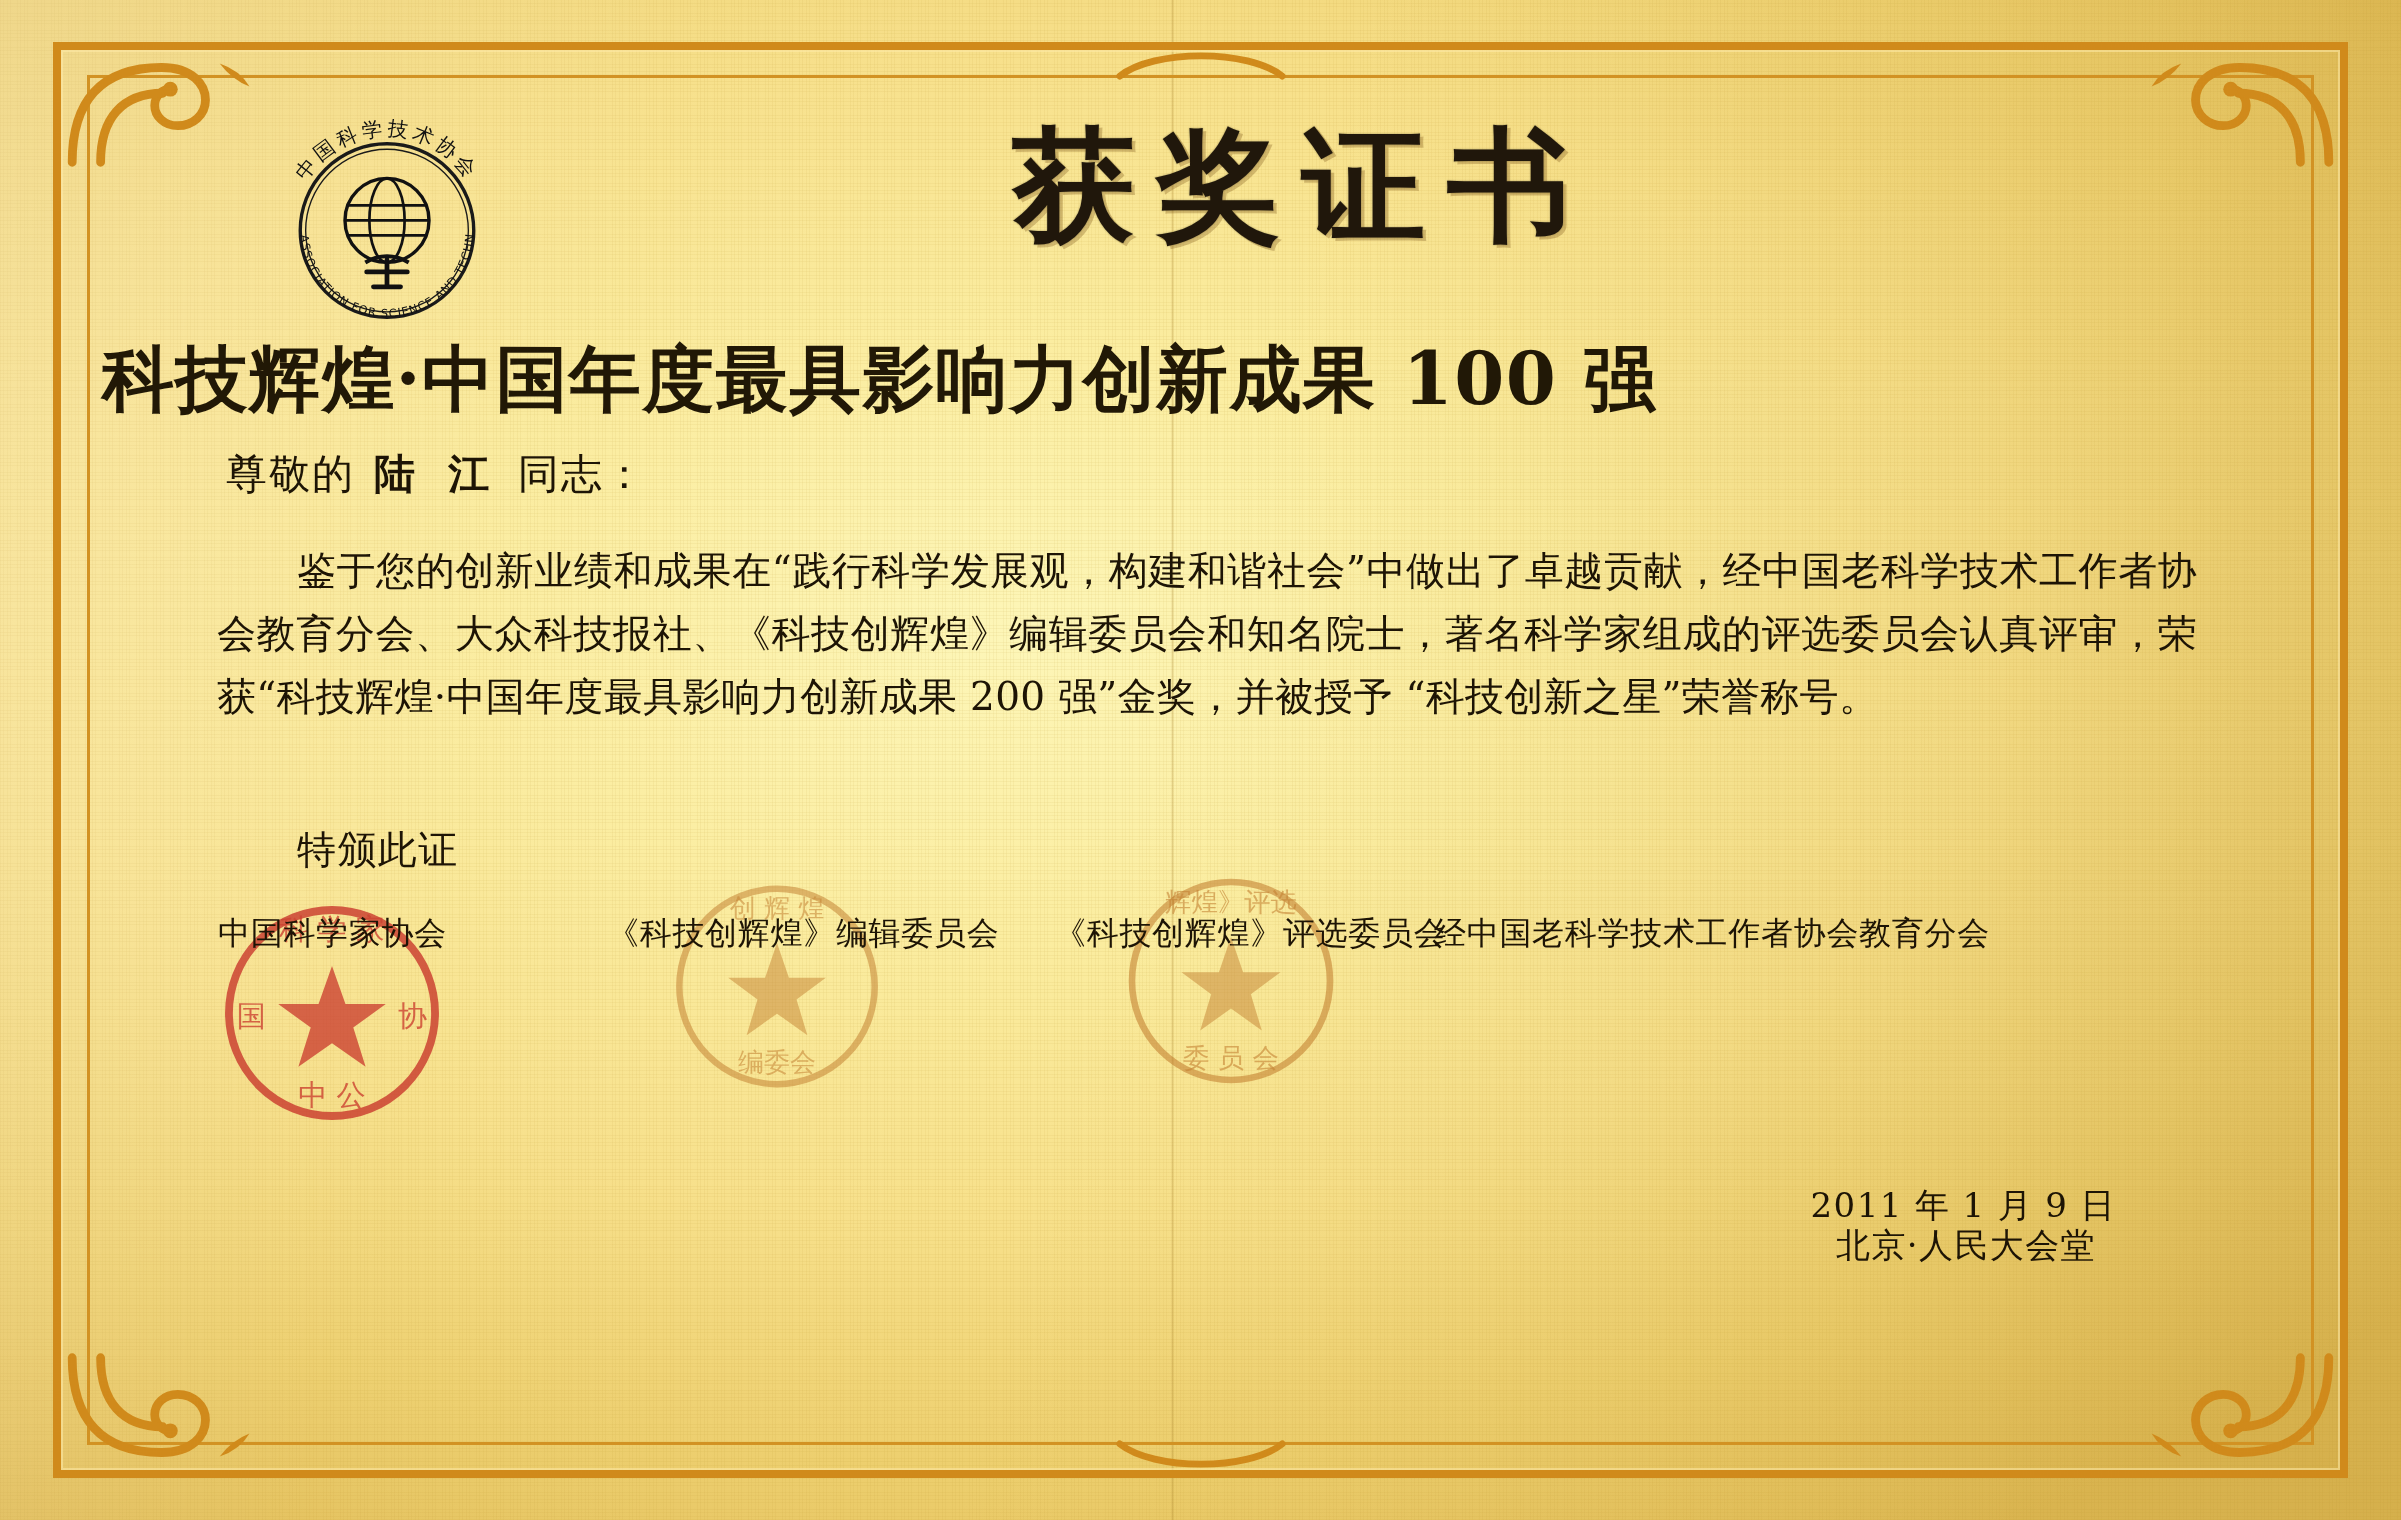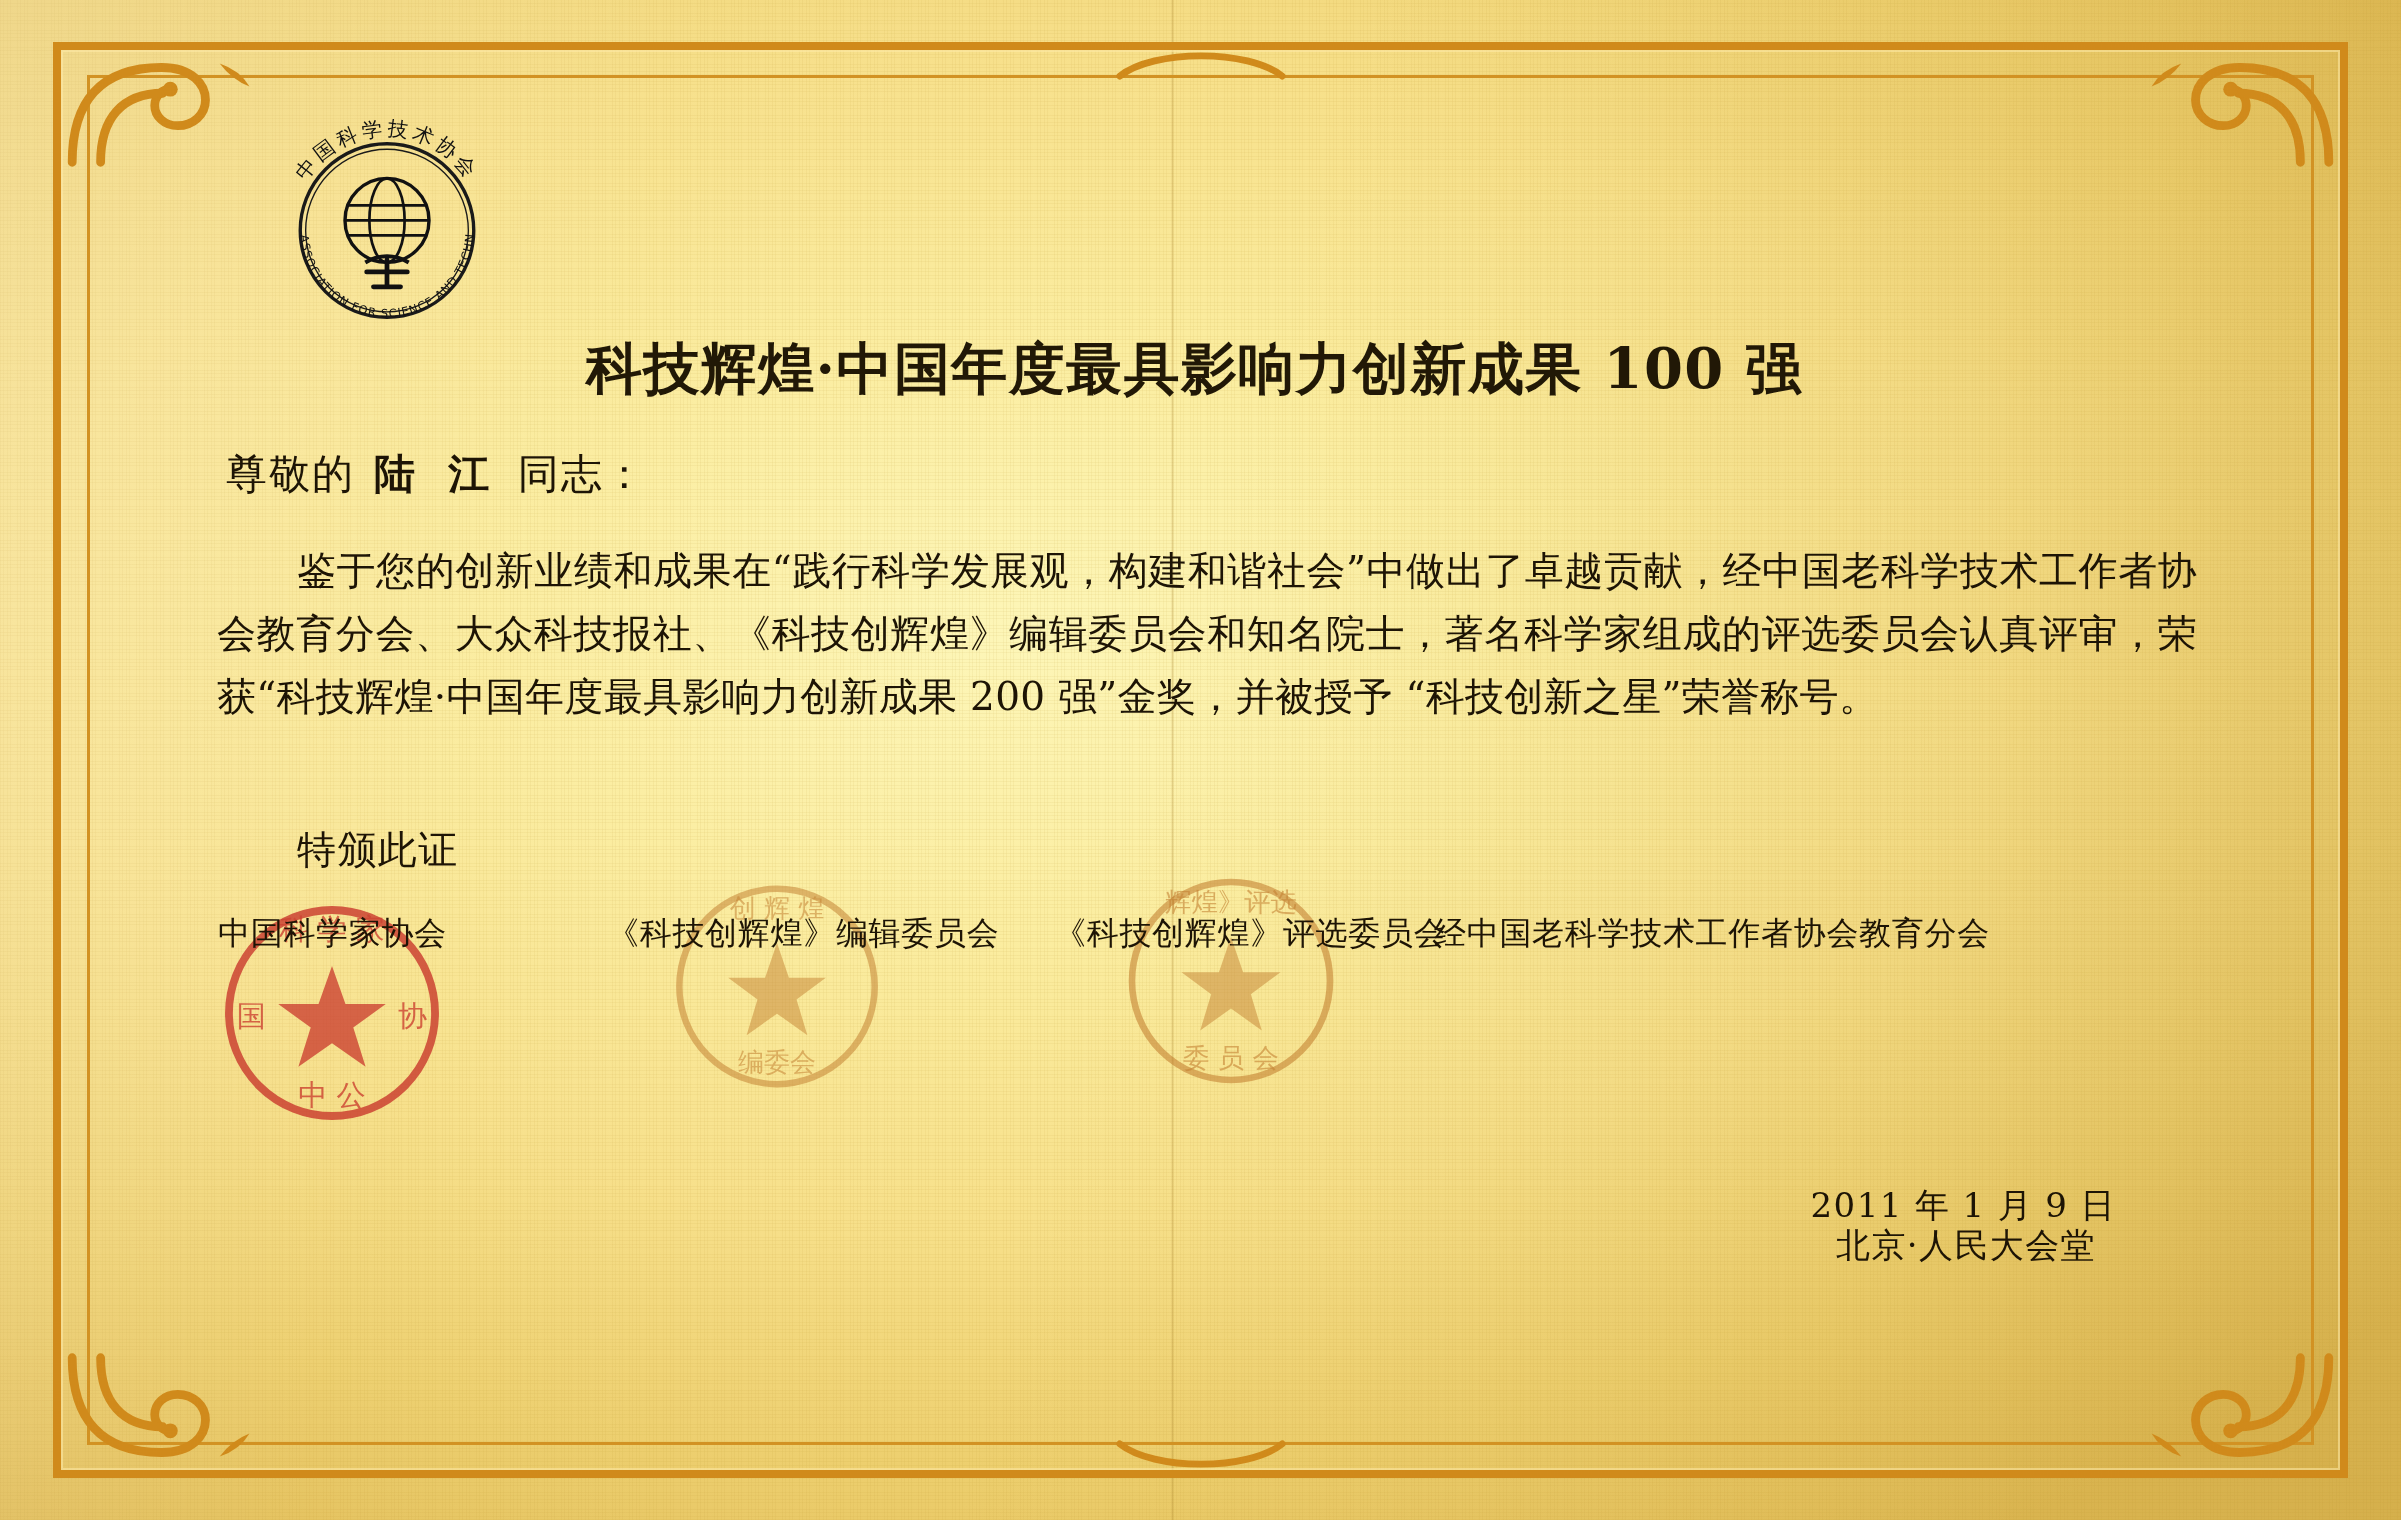--- a/index.html
+++ b/index.html
@@ -118,24 +118,23 @@
     line-height: 1.15;
     white-space: nowrap;
   }
 
   
   .award-line {
     position: absolute;
     left: 0;
     right: 12px;
     top: 244px;
-    text-align: center;
     font-family: "DejaVu Serif", "Liberation Serif", serif;
     font-weight: bold;
-    font-size: 56px;
+    font-size: 72px;
     color: #211806;
     letter-spacing: 1.4px;
     white-space: nowrap;
   }
 
   
   .salutation {
     position: absolute;
     left: 124px;
     top: 359px;
@@ -315,20 +314,21 @@
 
         <circle cx="180" cy="170" r="62" fill="none" stroke="#111" stroke-width="5"></circle>
         <ellipse cx="180" cy="170" rx="26" ry="62" fill="none" stroke="#111" stroke-width="4"></ellipse>
         <path d="M122 148 H238 M122 192 H238 M118 170 H242" stroke="#111" stroke-width="4" fill="none"></path>
 
         <path d="M180 228 V268 M150 246 H210 M160 268 H200" stroke="#111" stroke-width="7" stroke-linecap="round" fill="none"></path>
         <path d="M148 232 q32 -18 64 0" stroke="#111" stroke-width="6" fill="none"></path>
       </svg>
     </div>
 
+    <div class="main-title">获奖证书</div>
 
     <div class="award-line">科技辉煌·中国年度最具影响力创新成果 100 强</div>
 
     <div class="salutation">
       <span>尊敬的</span><span class="name">陆 江</span><span>同志：</span>
     </div>
 
     <div class="body-text">鉴于您的创新业绩和成果在“践行科学发展观，构建和谐社会”中做出了卓越贡献，经中国老科学技术工作者协会教育分会、大众科技报社、《科技创辉煌》编辑委员会和知名院士，著名科学家组成的评选委员会认真评审，荣获“科技辉煌·中国年度最具影响力创新成果 200 强”金奖，并被授予 “科技创新之星”荣誉称号。</div>
 
     <div class="closing">特颁此证</div>

